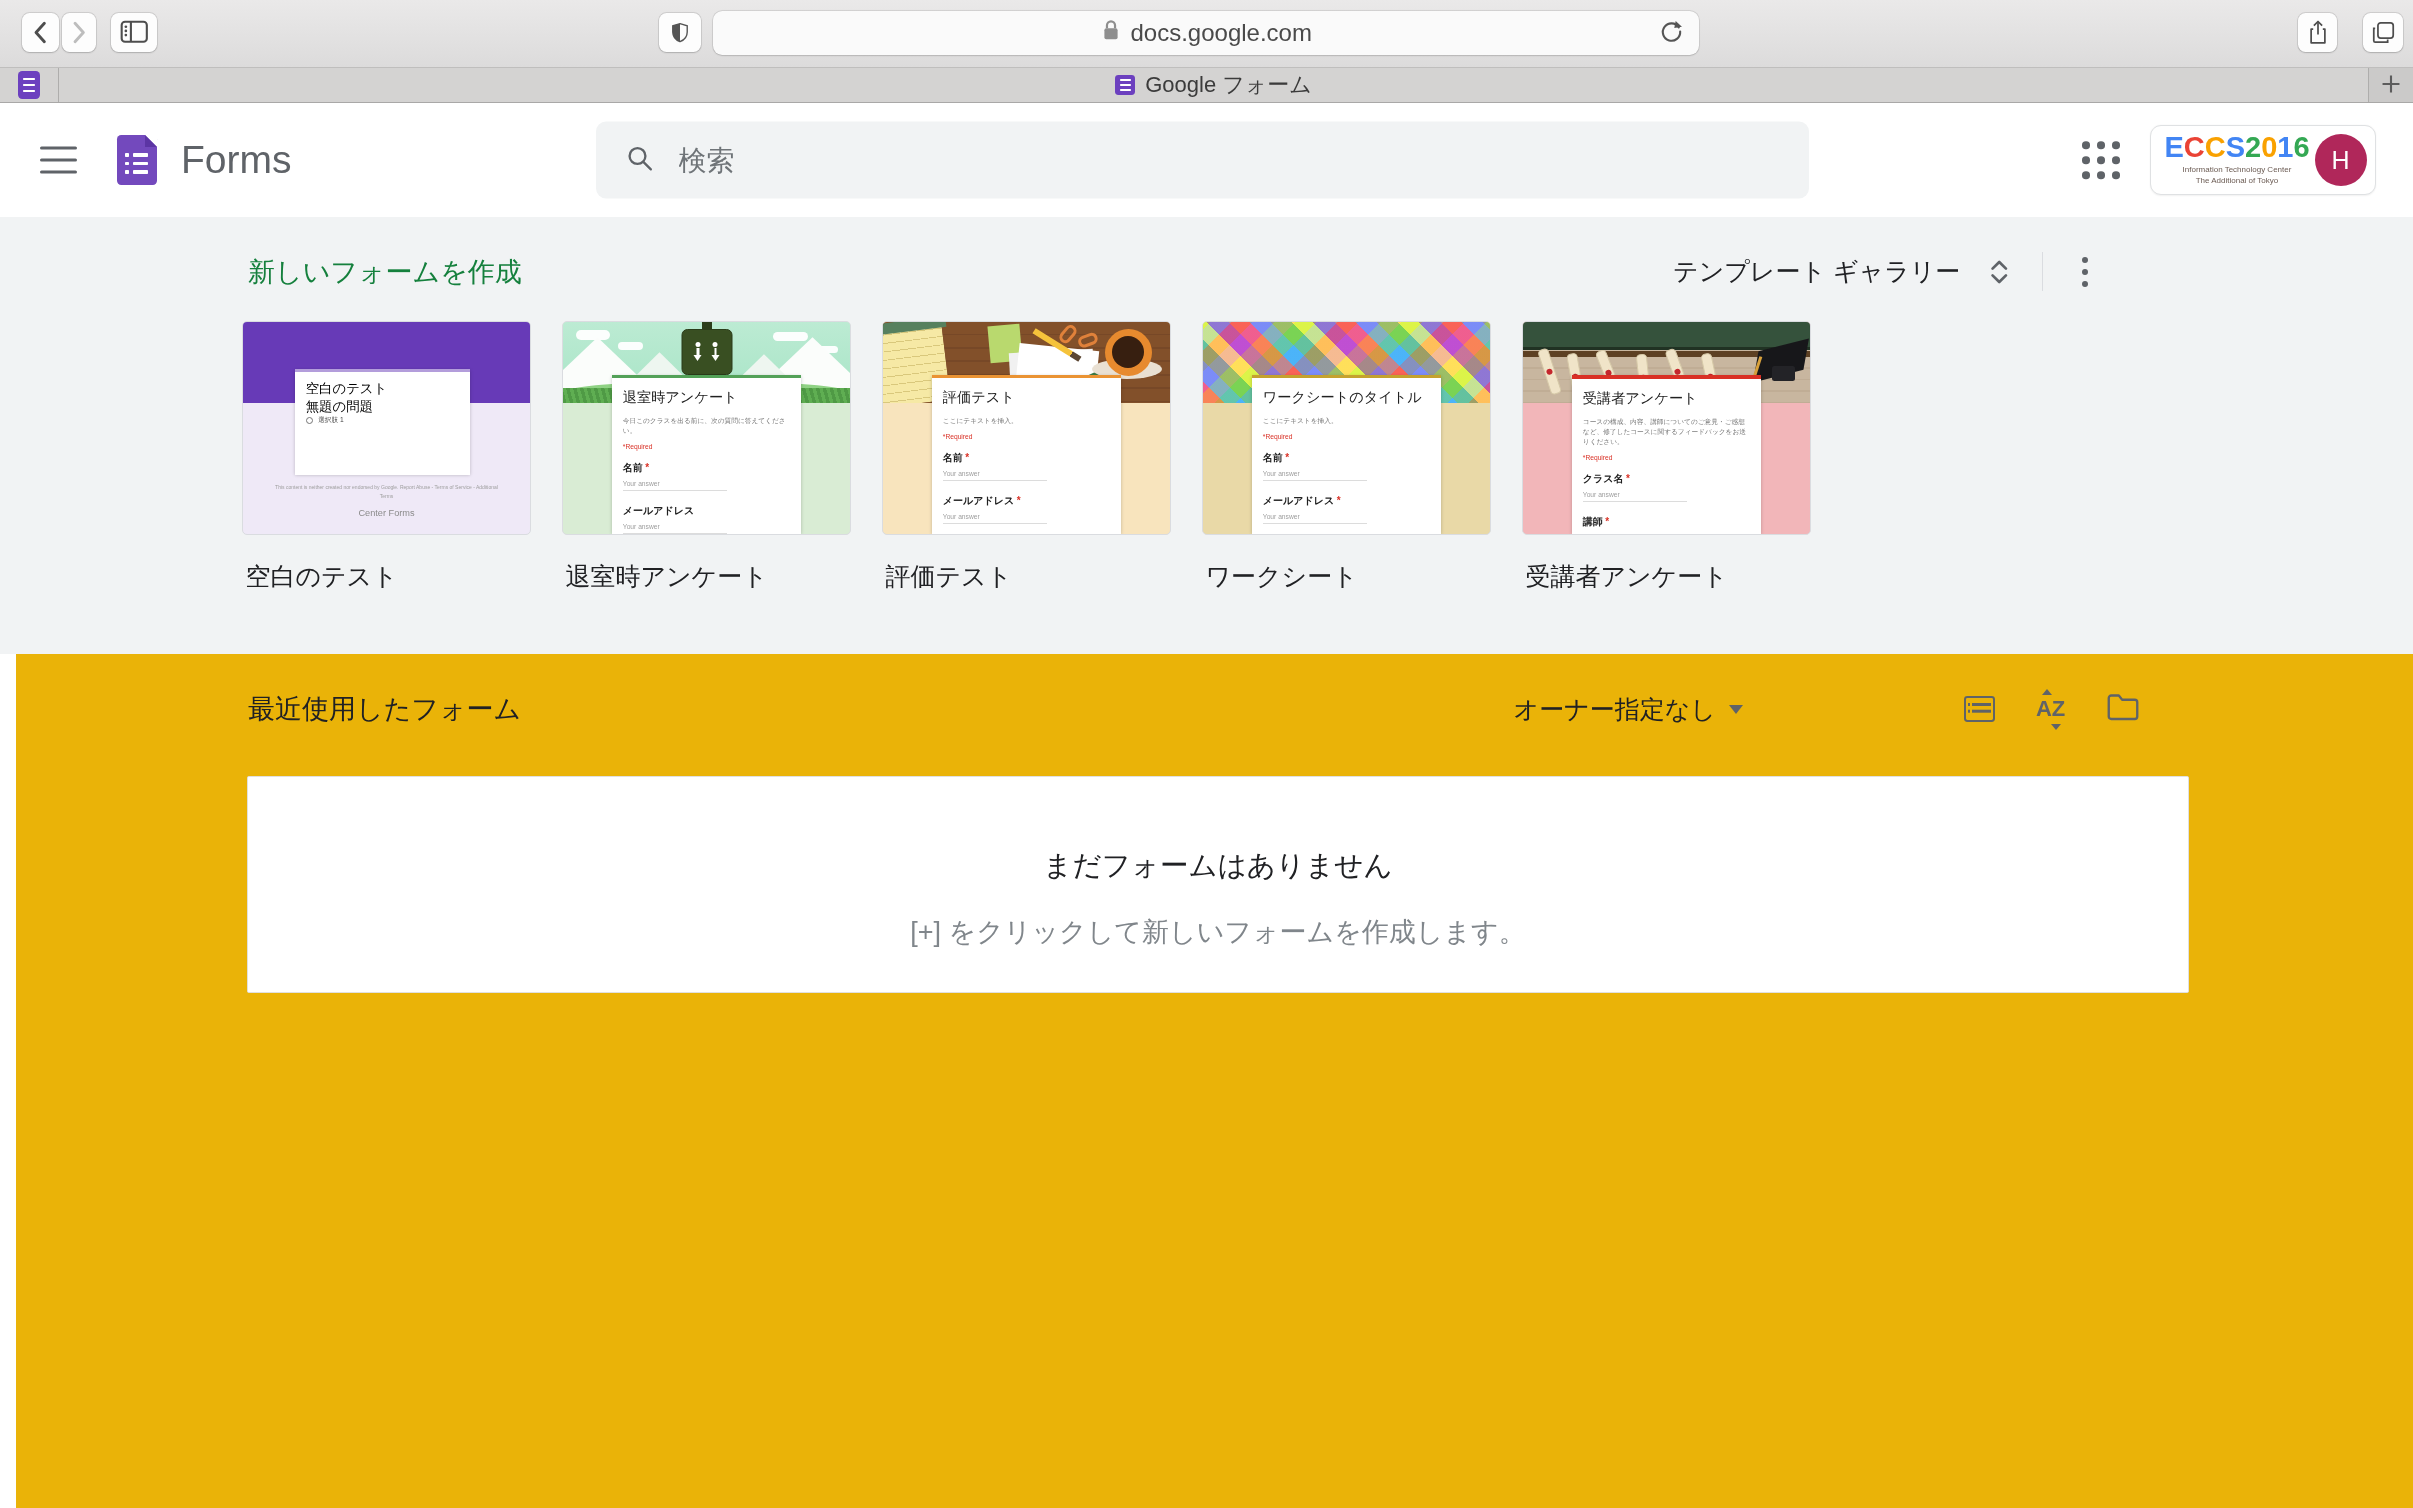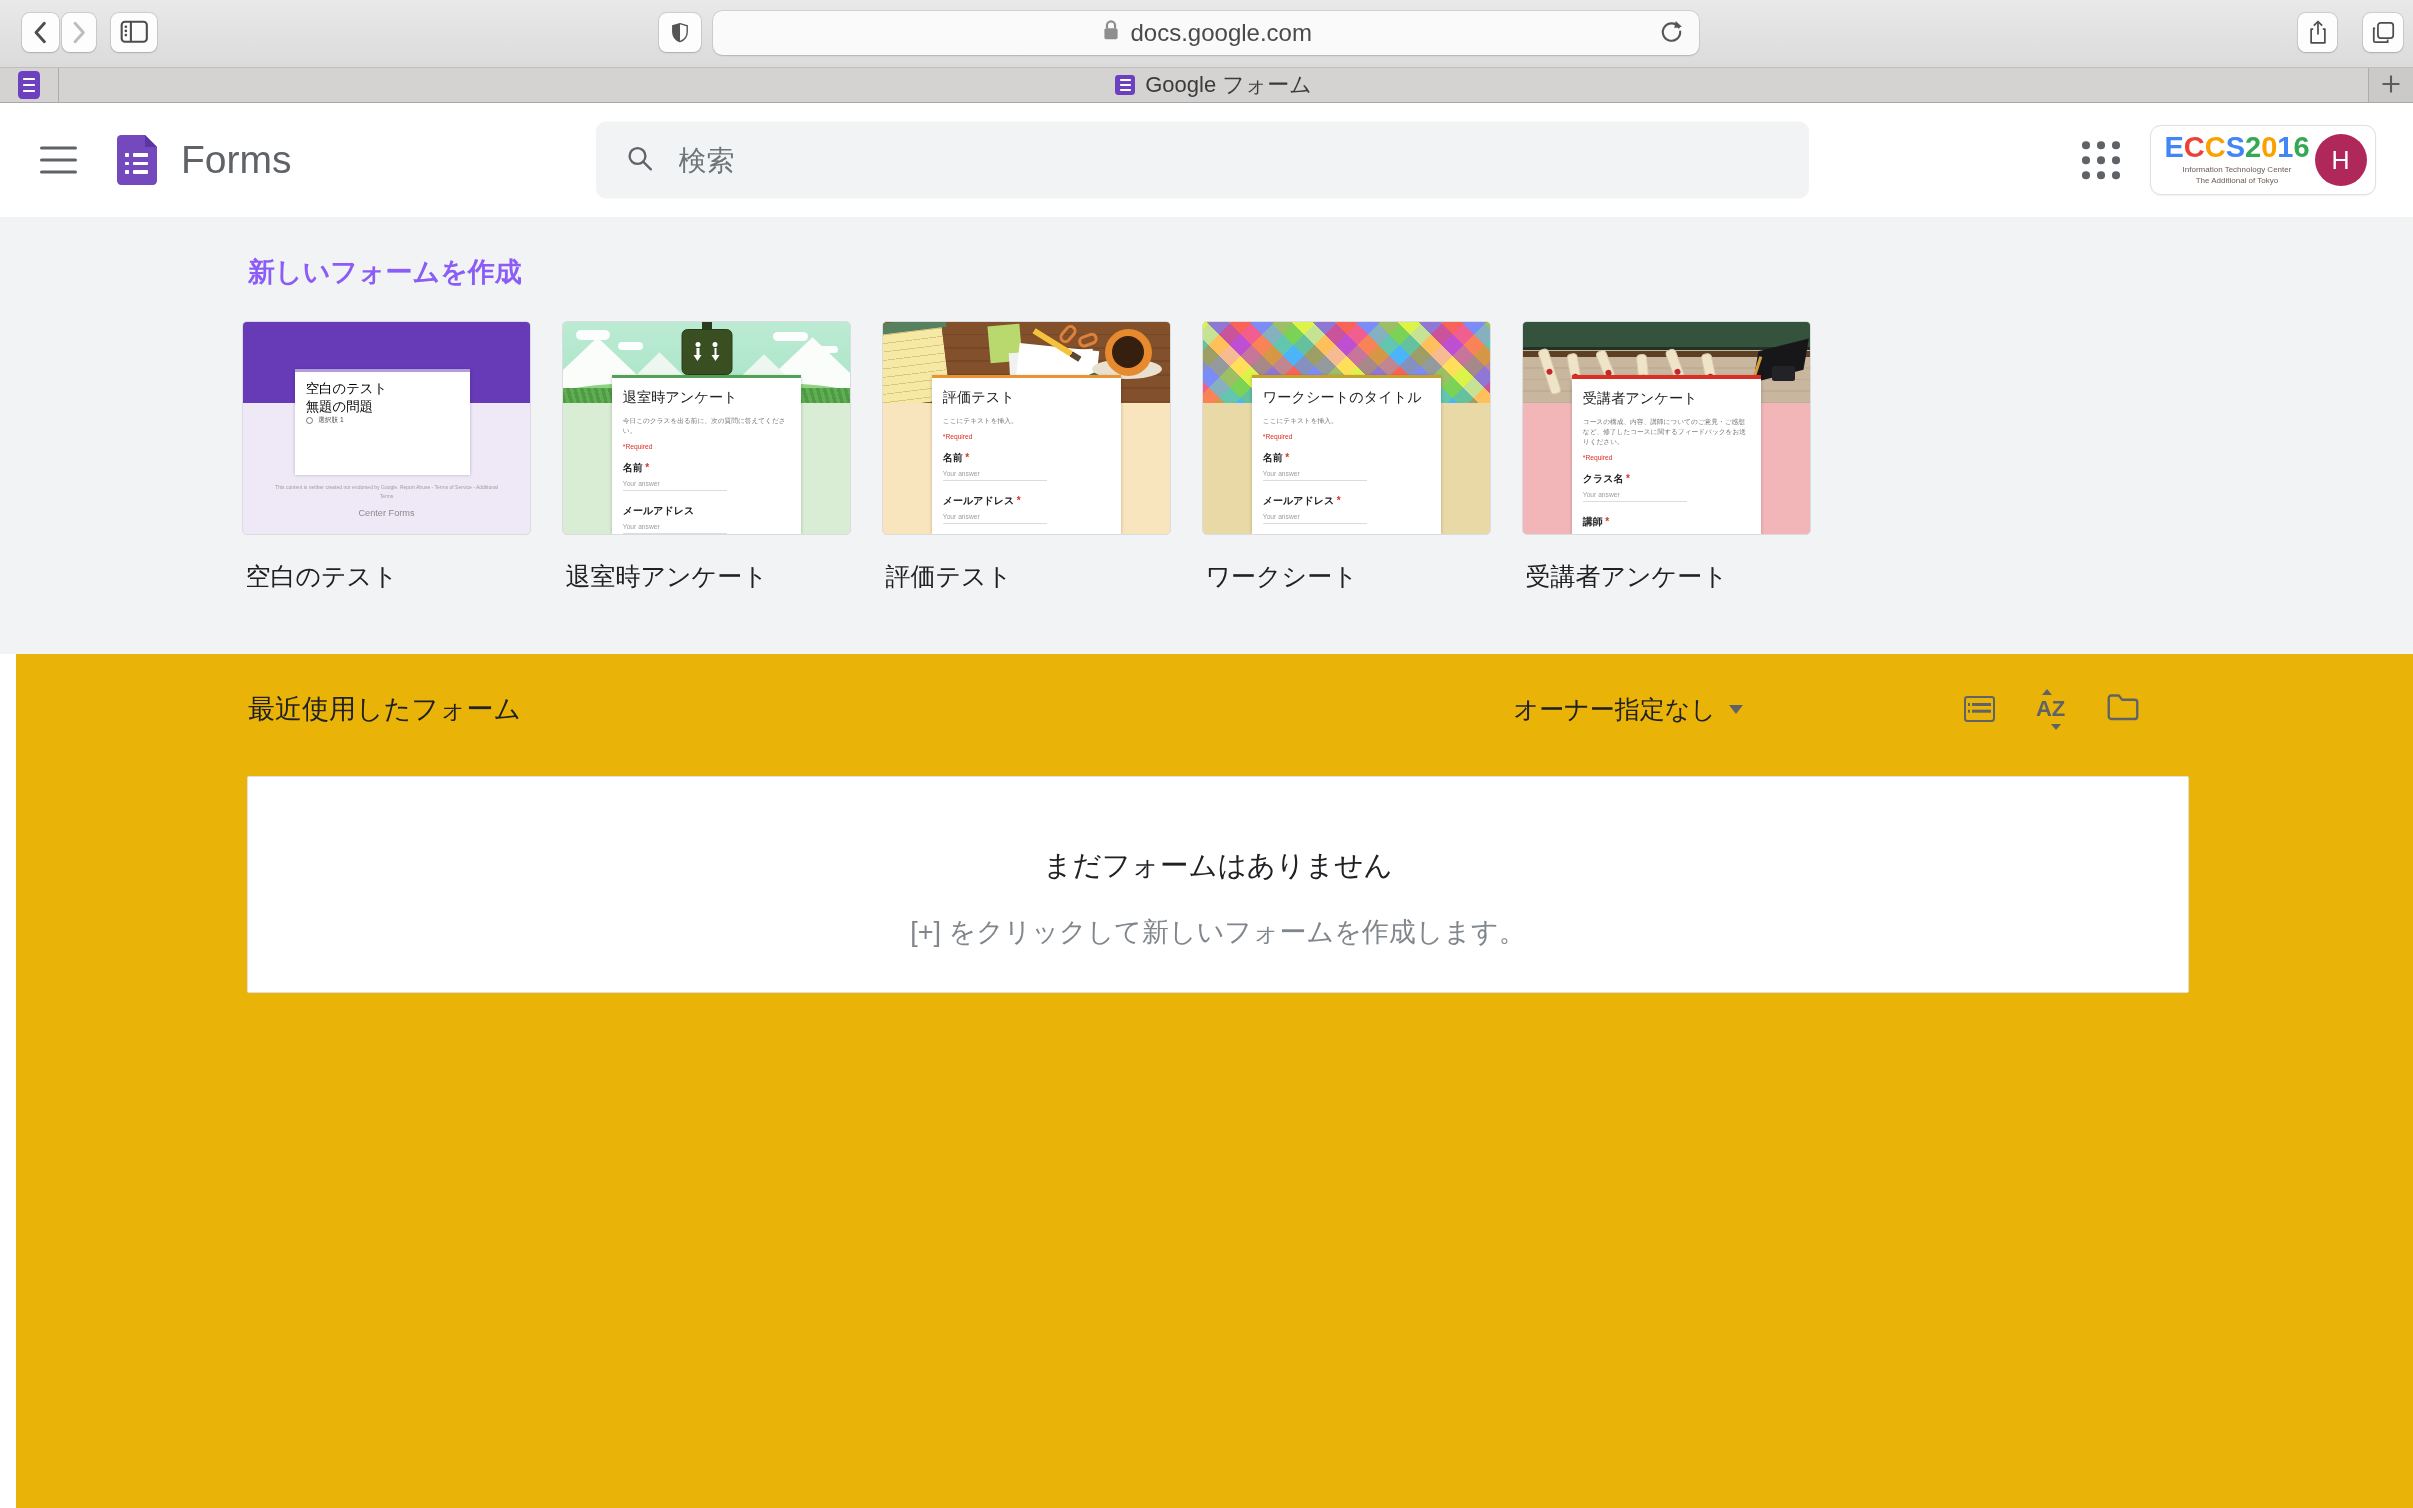--- a/index.html
+++ b/index.html
@@ -66,21 +66,21 @@
     display:flex;align-items:center;justify-content:space-between;padding:0 8.4px 0 13.4px;box-sizing:border-box;}
   .eccs{text-align:center;line-height:1;}
   .eccs .big{font-size:29px;font-weight:bold;letter-spacing:0;}
   .eccs .sub{font-size:8px;color:#6b5b53;margin-top:2.5px;line-height:1.35;}
   .avatar{width:52px;height:52px;border-radius:50%;display:flex;align-items:center;justify-content:center;
     color:#fff;font-size:25px;cursor:pointer;}
 
   
   .tpl{position:absolute;top:217px;left:0;right:0;height:437px;background:#f1f3f4;}
   .tpl-head{position:absolute;top:35px;left:248px;right:320px;height:40px;display:flex;align-items:center;}
-  .tpl-title{font-size:27px;color:#8b5cf6;font-weight:700;}
+  .tpl-title{font-size:27px;color:#15803d;font-weight:400;}
   .tpl-right{margin-left:auto;display:flex;align-items:center;}
   .gallery-label{font-size:25px;color:#202124;cursor:pointer;}
   .unfold{margin-left:25px;cursor:pointer;display:flex;}
   .vdivider{width:0.8px;height:39px;background:#dadce0;margin-left:28.5px;}
   .kebab{margin-left:34px;display:flex;flex-direction:column;gap:5.9px;background:none;border:0;padding:5px;cursor:pointer;}
   .kebab b{width:5.9px;height:5.9px;border-radius:50%;background:#5f6368;}
 
   .cards{position:absolute;top:104px;left:242px;display:flex;gap:31px;}
   .tcard{width:289px;cursor:pointer;}
   .thumb{position:relative;width:289px;height:214px;border:0.8px solid #dadce0;border-radius:5px;
@@ -366,20 +366,35 @@
           <div>The Additional of Tokyo</div>
         </div>
       </div>
       <div class="avatar" style="background-color: rgb(176, 39, 90);">H</div>
     </div>
   </div>
 
   <div class="tpl">
     <div class="tpl-head">
       <div class="tpl-title">新しいフォームを作成</div>
+      <div class="tpl-right">
+        <span class="gallery-label">テンプレート ギャラリー</span>
+        <span class="unfold">
+          <svg width="28.5" height="34" viewBox="0 0 34 40">
+            <path d="M9 16 L17 8 L25 16" fill="none" stroke="#5f6368" stroke-width="3.2" stroke-linecap="round" stroke-linejoin="round"></path>
+            <path d="M9 24 L17 32 L25 24" fill="none" stroke="#5f6368" stroke-width="3.2" stroke-linecap="round" stroke-linejoin="round"></path>
+          </svg>
+        </span>
+        <span class="vdivider"></span>
+        <button class="kebab">
+            <b></b>
+            <b></b>
+            <b></b>
+          </button>
+      </div>
     </div>
 
     <div class="cards">
 
 
       <div class="tcard">
         <div class="thumb quiz">
           <div class="quiz-band"></div>
           <div class="mf2">
             <div class="t">空白のテスト</div>

